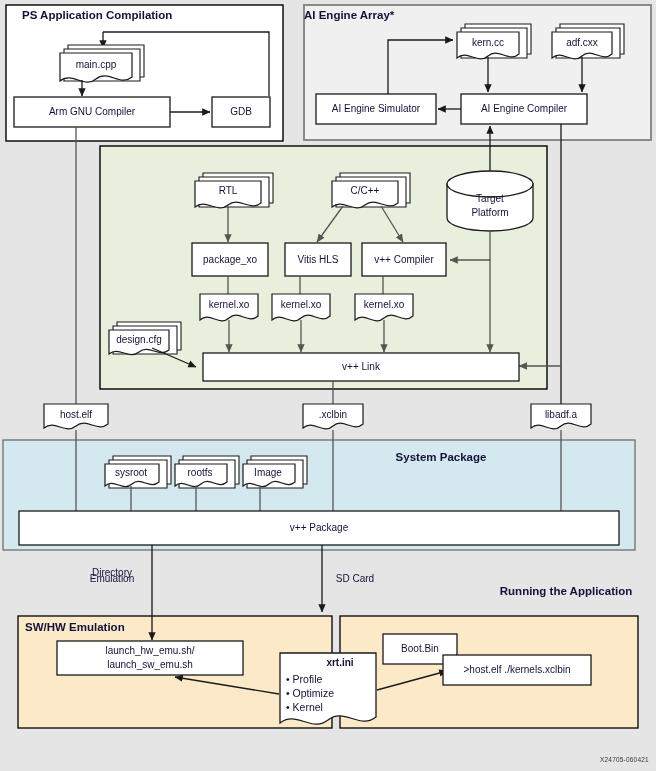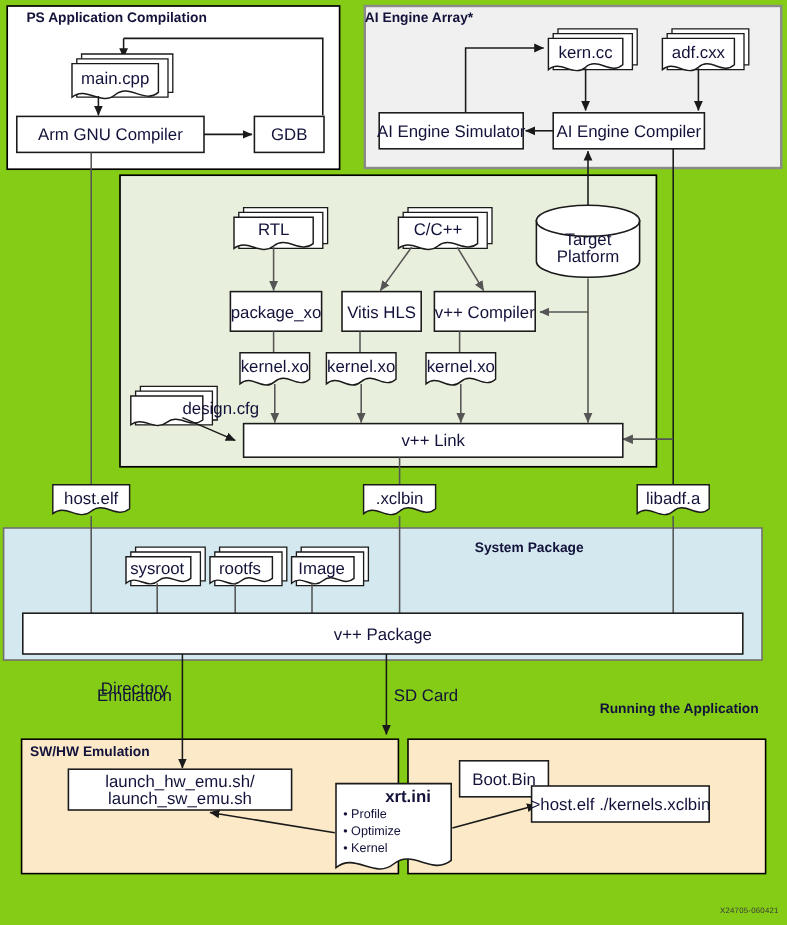--- a/index.html
+++ b/index.html
@@ -5,26 +5,26 @@
   html,body{margin:0;padding:0;background:#ffffff;}
   body{
     font-family:"Liberation Sans", sans-serif;
     -webkit-font-smoothing:antialiased;
   }
   #stage{
     position:relative;
     width:656px;
     height:771px;
     overflow:hidden;
-    background:#84cc16;
+    background:#e5e5e5;
   }
   #vec{position:absolute;left:0;top:0;width:656px;height:771px;}
   .lbl{
     position:absolute;
-    font-size:14px;
+    font-size:10px;
     color:#12123a;
     line-height:1.15;
     white-space:pre;
     text-align:center;
     pointer-events:none;
   }
   .lbl.bold{font-weight:bold;}
   .lbl.left{text-align:left;}
   .ctr{transform:translate(-50%,-50%);}
   .grp-title{font-weight:bold;font-size:11.5px;color:#12123a;}
@@ -321,21 +321,21 @@
   <div class="lbl ctr" style="left:490px; top:213px;">Platform</div>
 
   <div class="lbl ctr" style="left:230px; top:260px;">package_xo</div>
   <div class="lbl ctr" style="left:318px; top:260px;">Vitis HLS</div>
   <div class="lbl ctr" style="left:404px; top:260px;">v++ Compiler</div>
 
   <div class="lbl ctr" style="left:229px; top:305px;">kernel.xo</div>
   <div class="lbl ctr" style="left:301px; top:305px;">kernel.xo</div>
   <div class="lbl ctr" style="left:384px; top:305px;">kernel.xo</div>
 
-  <div class="lbl ctr" style="left:139px; top:340px;margin-left:45px;">design.cfg</div>
+  <div class="lbl ctr" style="left:139px; top:340px;">design.cfg</div>
   <div class="lbl ctr" style="left:361px; top:367px;">v++ Link</div>
 
   <div class="lbl ctr" style="left:76px; top:415px;">host.elf</div>
   <div class="lbl ctr" style="left:333px; top:415px;">.xclbin</div>
   <div class="lbl ctr" style="left:561px; top:415px;">libadf.a</div>
 
   <div class="lbl ctr" style="left:131px; top:473px;">sysroot</div>
   <div class="lbl ctr" style="left:200px; top:473px;">rootfs</div>
   <div class="lbl ctr" style="left:268px; top:473px;">Image</div>
   <div class="lbl ctr" style="left:319px; top:528px;">v++ Package</div>

